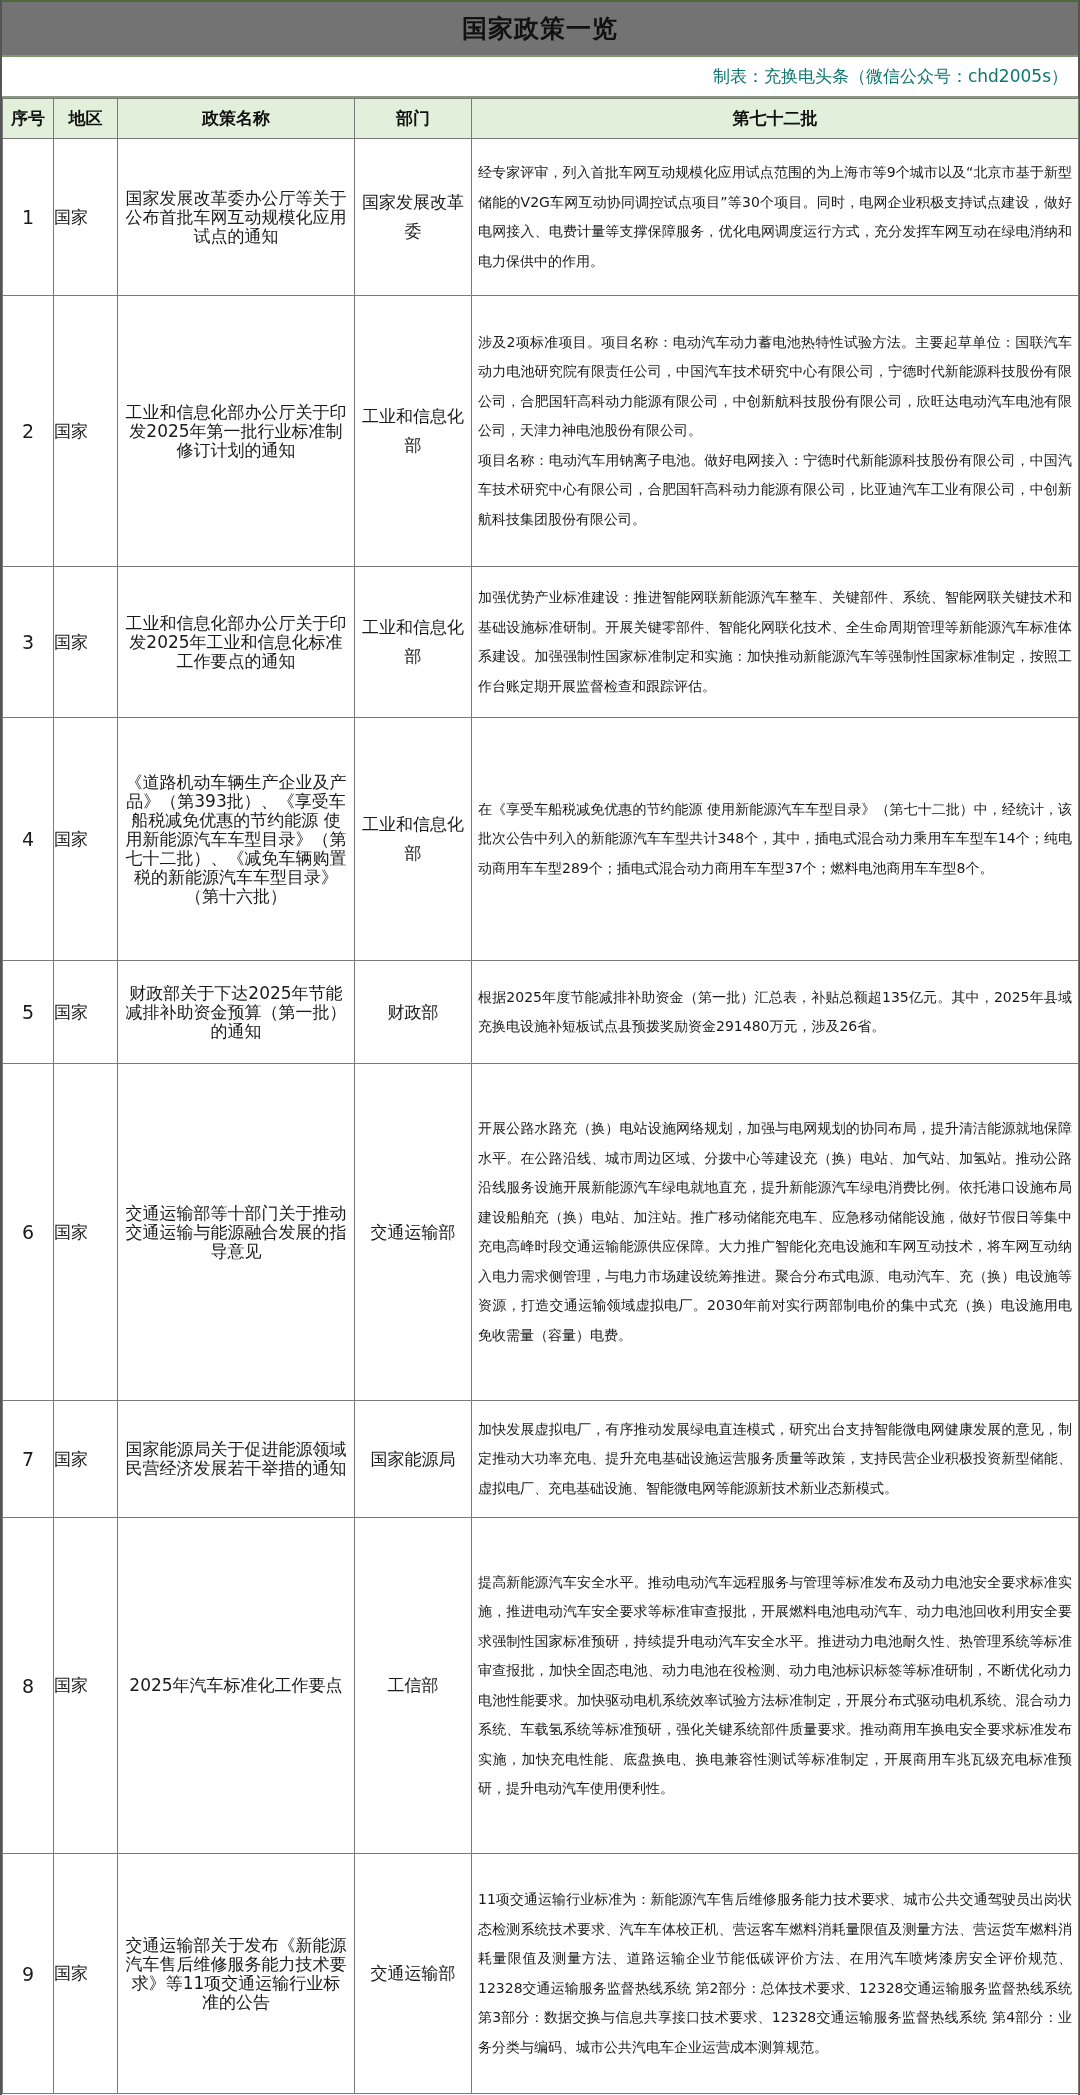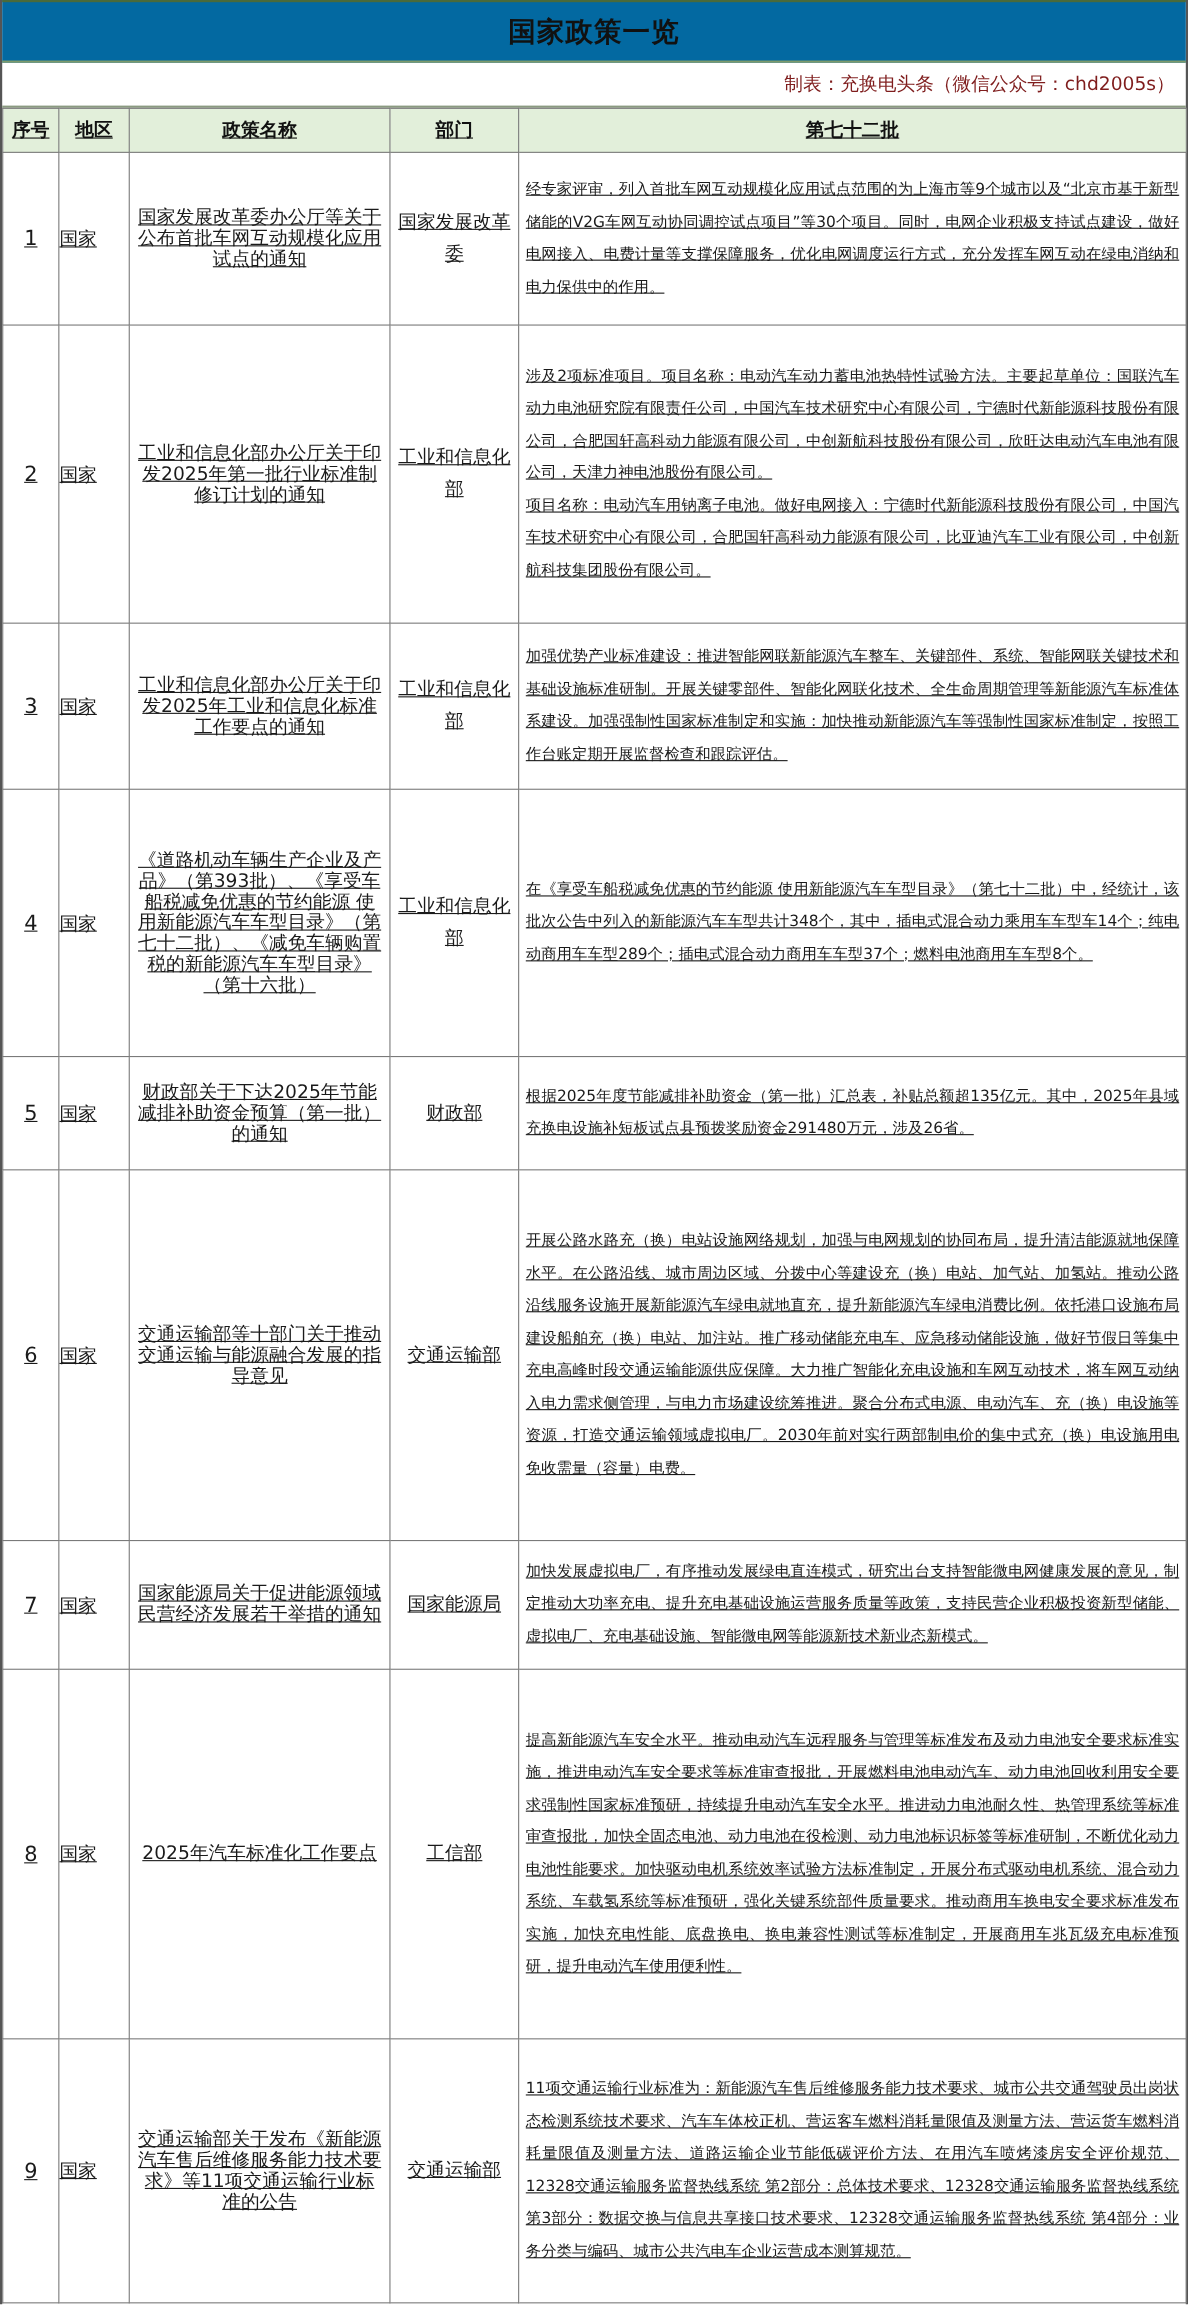--- a/index.html
+++ b/index.html
@@ -1,30 +1,30 @@
 <!DOCTYPE html>
 <html><head>
   <meta charset="utf-8">
   <style>
     * { box-sizing: border-box; margin: 0; padding: 0; }
     html, body { width: 1080px; height: 2095px; background: #ffffff; overflow: hidden; }
     body { font-family: "DejaVu Sans", "Liberation Sans", sans-serif; color: #1a1a1a; }
     .sheet { position: relative; width: 1080px; height: 2095px; border-left: 2px solid #555; border-right: 2px solid #555; }
     .title-bar {
-      height: 57px; background: #0369a1; border-top: 2px solid #4a6a3a; border-bottom: 2px solid #7d9a6c;
+      height: 57px; background: #737373; border-top: 2px solid #4a6a3a; border-bottom: 2px solid #7d9a6c;
       display: flex; align-items: center; justify-content: center;
       font-size: 25px; font-weight: bold; color: #111; letter-spacing: 1px;
     }
     .credit-row {
       height: 41px; display: flex; align-items: center; justify-content: flex-end;
-      padding-right: 10px; font-size: 17px; color: #7f1d1d; border-bottom: 2px solid #8a9a80;
+      padding-right: 10px; font-size: 17px; color: #0f766e; border-bottom: 2px solid #8a9a80;
     }
     table.policy-table { width: 1076px; border-collapse: collapse; table-layout: fixed; }
     table.policy-table th, table.policy-table td {
-      border: 1.5px solid #7a7a7a; vertical-align: middle; text-decoration: underline;
+      border: 1.5px solid #7a7a7a; vertical-align: middle;
     }
     table.policy-table th {
       height: 40px; background: #e2efda; font-size: 17px; font-weight: bold; text-align: center; color: #111;
     }
     td.c-num { text-align: center; font-size: 19px; }
     td.c-region { text-align: left; font-size: 17px; }
     td.c-name { text-align: center; font-size: 17px; line-height: 19px; padding: 0 6px; }
     td.c-dept { text-align: center; font-size: 17px; line-height: 29px; padding: 0 0; }
     td.c-content { text-align: left; font-size: 14px; line-height: 29.5px; padding: 2px 6px 2px 6px; text-align: justify; }
     td.c-content .para { display: block; }

